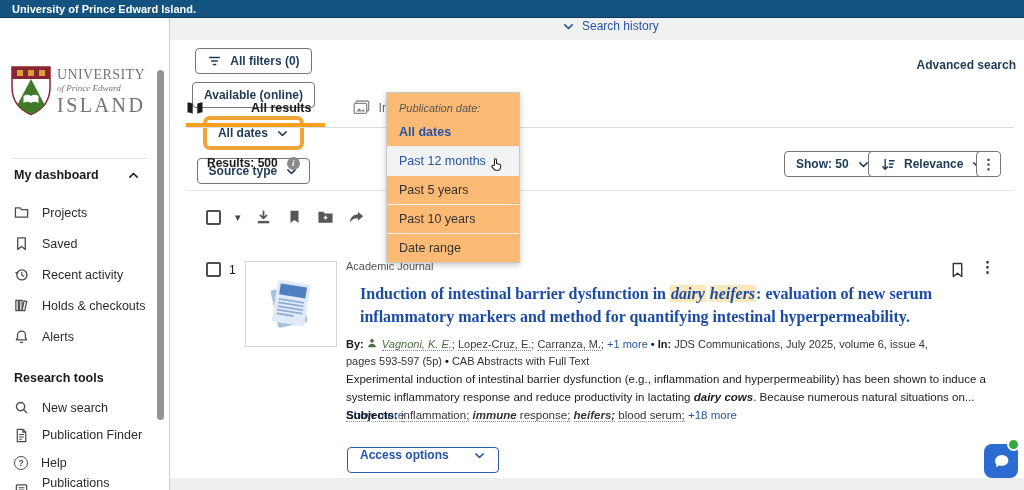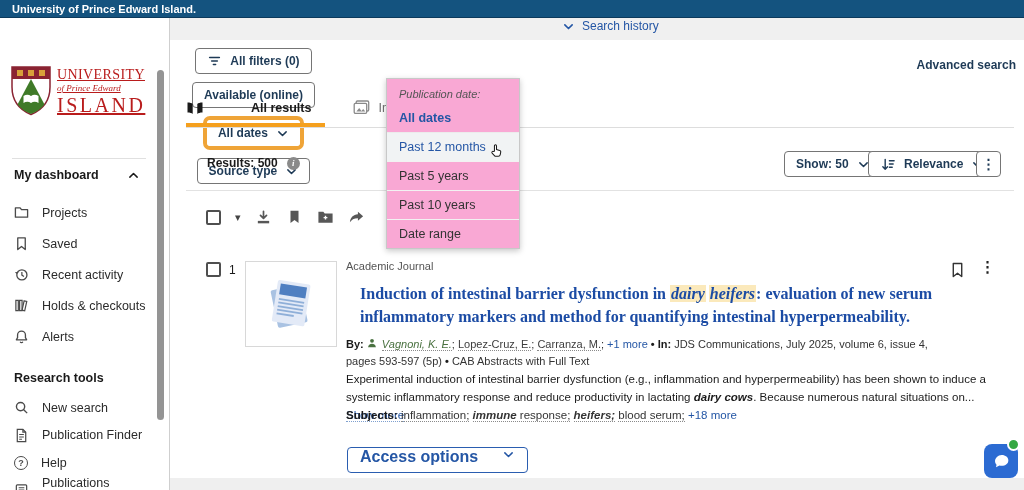--- a/index.html
+++ b/index.html
@@ -18,21 +18,21 @@
   
   #sidebar {
     position:absolute; left:0; top:18px; width:170px; height:472px;
     background:#fff; border-right:1px solid #cfcfcf;
   }
   #sidebar .scrollbar {
     position:absolute; left:157px; top:52px; width:7px; height:350px;
     background:#949494; border-radius:4px;
   }
   .logo { position:absolute; left:11px; top:48px; display:flex; align-items:center; gap:6px; }
-  .logo-text { color:#b91c1c; font-family:"Liberation Serif", serif; line-height:1;text-decoration:underline; }
+  .logo-text { color:#737373; font-family:"Liberation Serif", serif; line-height:1; }
   .logo-text .l1 { font-size:14px; letter-spacing:.4px; }
   .logo-text .l2 { font-size:9px; font-style:italic; margin:2px 0; }
   .logo-text .l3 { font-size:20px; letter-spacing:2.5px; }
   .side-divider { position:absolute; left:12px; top:140px; width:134px; height:1px; background:#e0e0e0; }
   .side-header {
     position:absolute; left:14px; width:126px; display:flex; justify-content:space-between;
     align-items:center; font-size:12.5px; font-weight:bold; color:#1a1a1a;
   }
   #dash-header { top:150px; }
   #research-header { top:353px; }
@@ -116,27 +116,27 @@
   .dot-sep { margin:0 3px; color:#1a1a1a; font-weight:bold; }
   .person { width:10px; height:10px; margin-right:2px; }
   #rec-abstract { position:absolute; left:346px; top:371px; width:640px; font-size:11.5px; line-height:1.55; color:#1a1a1a; }
   #rec-abstract .bi { font-weight:bold; font-style:italic; }
   .show-more { color:#2456a5; border-bottom:1px dotted #7fa0cf; cursor:pointer; }
   #rec-subjects { position:absolute; left:346px; top:409px; width:640px; font-size:11.5px; color:#333; }
   #rec-subjects b { color:#1a1a1a; }
   .subj { border-bottom:1px dotted #8a8a8a; cursor:pointer; }
   .subj .bi, .bi-subj { font-weight:bold; font-style:italic; }
   #access-btn {
-    position:absolute; left:347px; top:447px; height:26px; display:inline-flex; align-items:flex-start; gap:24px;
-    padding:0 12px; background:#fff; border:1px solid #2a5db0; border-radius:4px;
-    font-size:16px; font-weight:bold; color:#2456a5; cursor:pointer;
+    position:absolute; left:347px; top:447px; height:26px; display:inline-flex; align-items:flex-end; gap:24px;
+    padding:10px 12px; background:#fff; border:1px solid #2a5db0; border-radius:4px;
+    font-size:12px; font-weight:bold; color:#2456a5; cursor:pointer;
   }
   
   #date-panel {
-    position:absolute; left:386px; top:78px; width:134px; background:#f9a8d4;
+    position:absolute; left:386px; top:92px; width:134px; background:#fdba74;
     border:1px solid #c8c8c8; box-shadow:0 2px 6px rgba(0,0,0,.22); z-index:50;
   }
   #date-panel .dd-header { padding:9px 12px 4px; font-size:11px; font-style:italic; color:#555; }
   .dd-opt { padding:7px 12px; font-size:12.5px; color:#333; cursor:pointer; border-bottom:1px solid #f2f2f2; position:relative; }
   .dd-opt:last-child { border-bottom:none; }
   .dd-opt.sel { color:#2456a5; font-weight:bold; border-bottom:1px solid #ececec; }
   .dd-opt.hovered { color:#2456a5; background:#f1f3f4; }
   .cursor-hand { position:absolute; left:102px; top:10px; width:15px; height:15px; }
   
   #chat-btn {

